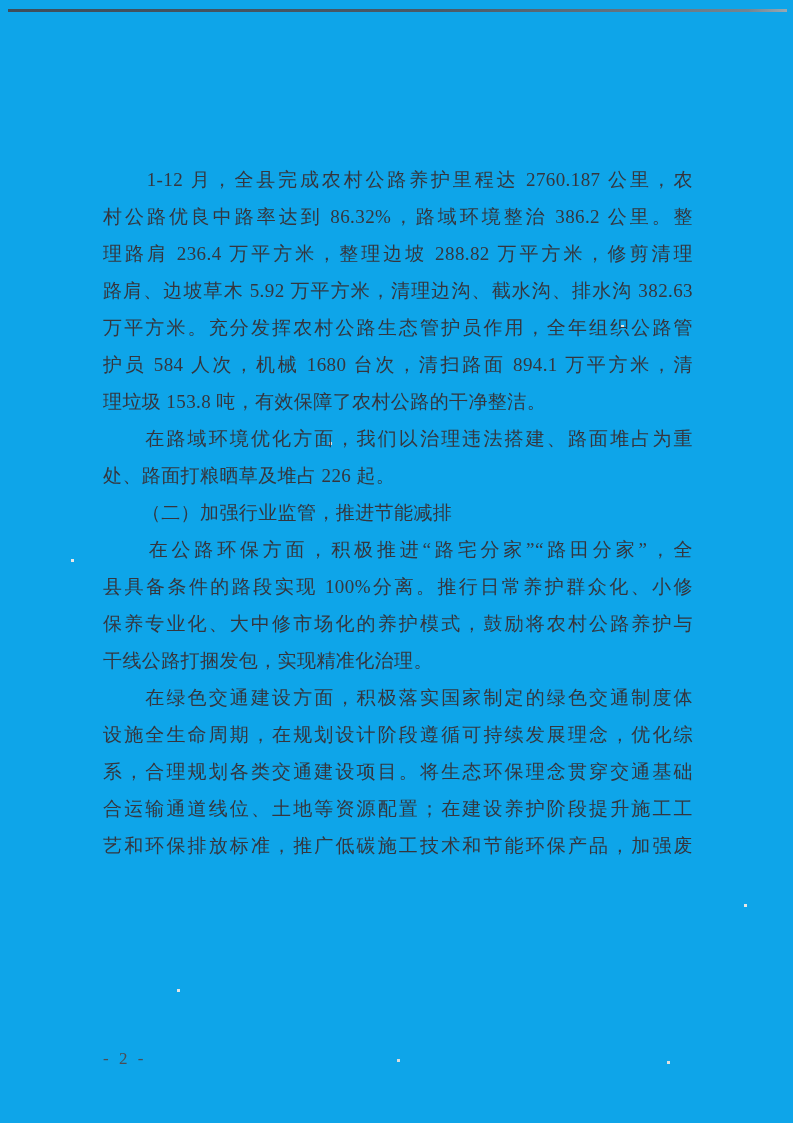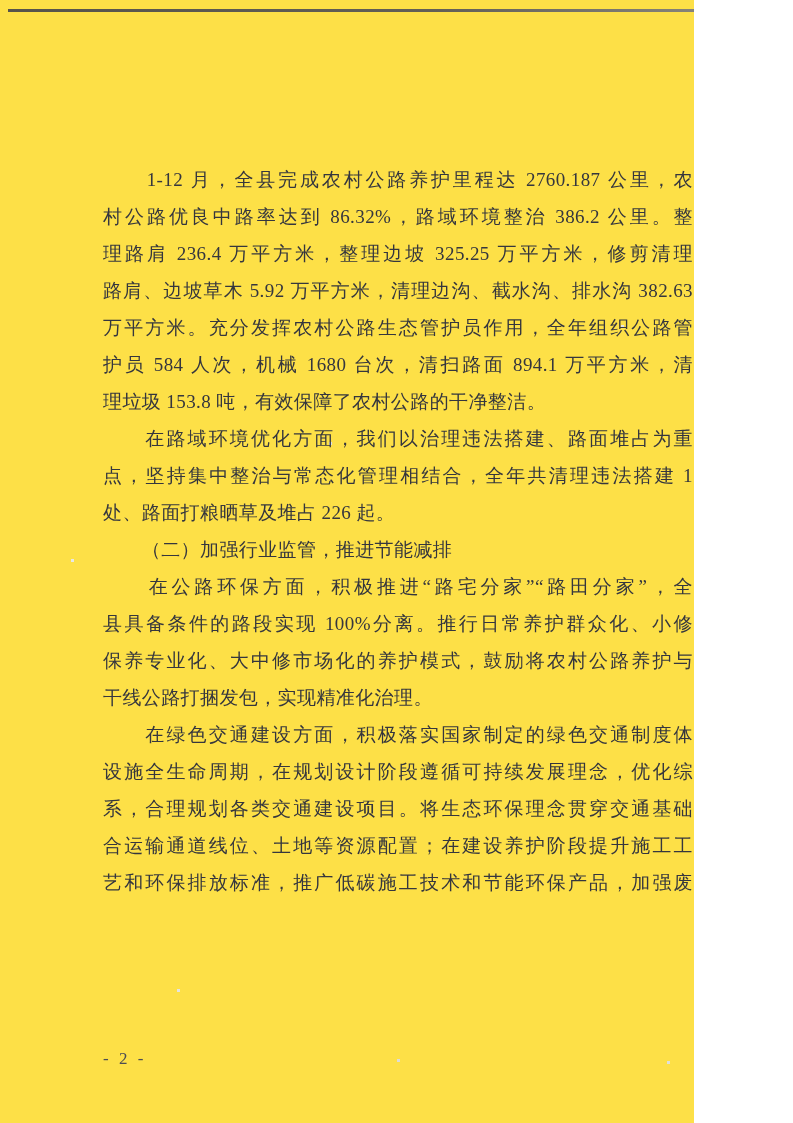--- a/index.html
+++ b/index.html
@@ -2,23 +2,23 @@
 <html><head>
 <meta charset="utf-8">
 <style>
   html, body {
     margin: 0;
     padding: 0;
     background: #ffffff;
   }
   .page {
     position: relative;
-    width: 694px;
+    width: 793px;
     height: 1123px;
-    background: #fde047;
+    background: #0ea5e9;
     overflow: hidden;
     font-family: "Liberation Serif", "DejaVu Serif", serif;
     color: #35363e;
   }
   
   .scan-line {
     position: absolute;
     top: 9px;
     left: 8px;
     width: 779px;
@@ -75,27 +75,26 @@
 </head>
 <body>
 
 <div class="page">
   <div class="scan-line"></div>
   <div class="speckles"></div>
 
   <div class="text-block">
     <div class="line">　　1-12 月，全县完成农村公路养护里程达 2760.187 公里，农</div>
     <div class="line">村公路优良中路率达到 86.32%，路域环境整治 386.2 公里。整</div>
-    <div class="line">理路肩 236.4 万平方米，整理边坡 325.25 万平方米，修剪清理</div>
+    <div class="line">理路肩 236.4 万平方米，整理边坡 288.82 万平方米，修剪清理</div>
     <div class="line">路肩、边坡草木 5.92 万平方米，清理边沟、截水沟、排水沟 382.63</div>
     <div class="line">万平方米。充分发挥农村公路生态管护员作用，全年组织公路管</div>
     <div class="line">护员 584 人次，机械 1680 台次，清扫路面 894.1 万平方米，清</div>
     <div class="line p-end">理垃圾 153.8 吨，有效保障了农村公路的干净整洁。</div>
     <div class="line">　　在路域环境优化方面，我们以治理违法搭建、路面堆占为重</div>
-    <div class="line">点，坚持集中整治与常态化管理相结合，全年共清理违法搭建 1</div>
     <div class="line p-end">处、路面打粮晒草及堆占 226 起。</div>
     <div class="line p-end">　　（二）加强行业监管，推进节能减排</div>
     <div class="line">　　在公路环保方面，积极推进“路宅分家”“路田分家”，全</div>
     <div class="line">县具备条件的路段实现 100%分离。推行日常养护群众化、小修</div>
     <div class="line">保养专业化、大中修市场化的养护模式，鼓励将农村公路养护与</div>
     <div class="line p-end">干线公路打捆发包，实现精准化治理。</div>
     <div class="line">　　在绿色交通建设方面，积极落实国家制定的绿色交通制度体</div>
     <div class="line">设施全生命周期，在规划设计阶段遵循可持续发展理念，优化综</div>
     <div class="line">系，合理规划各类交通建设项目。将生态环保理念贯穿交通基础</div>
     <div class="line">合运输通道线位、土地等资源配置；在建设养护阶段提升施工工</div>

